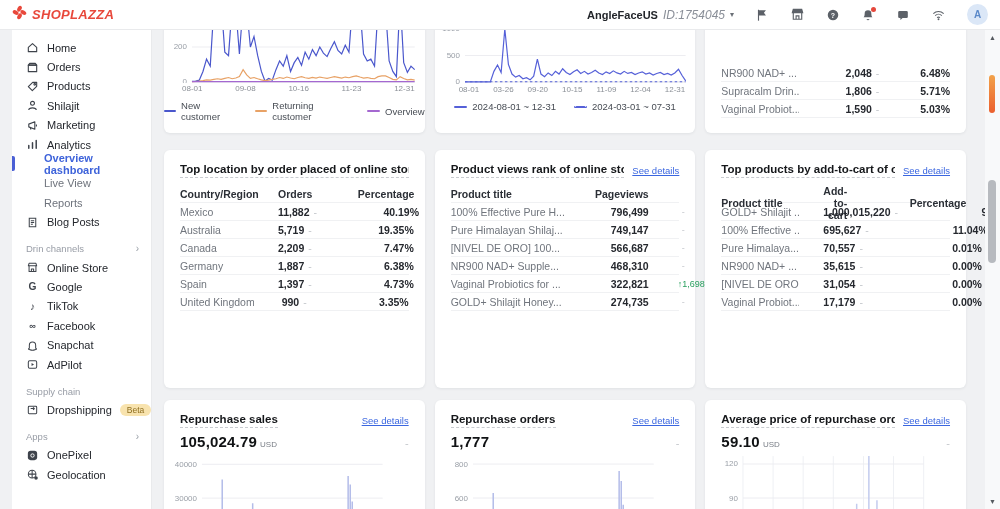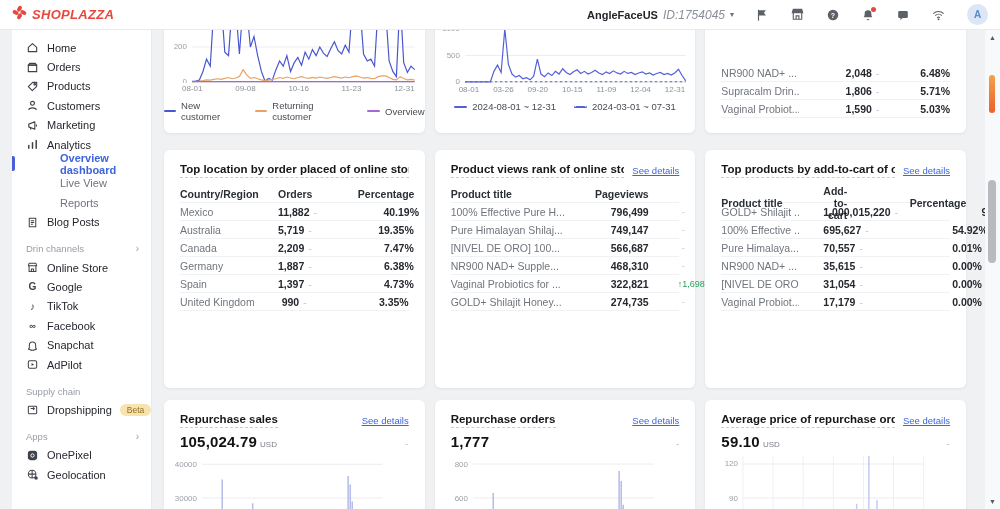--- a/index.html
+++ b/index.html
@@ -22,21 +22,21 @@
   .reddot { position:absolute; top:-1px; right:-1px; width:5px; height:5px; border-radius:50%; background:#e5483c; }
   .avatar { width:21px; height:21px; border-radius:50%; background:#dbe7f7; color:#5b89c9;
     font-size:10px; font-weight:bold; display:flex; align-items:center; justify-content:center; }
 
   
   .sidebar { position:absolute; left:12px; top:30px; bottom:0; width:140px; background:#fff;
     border-right:1px solid #e9eaec; z-index:20; padding-top:8px; overflow:hidden; }
   .s-item { height:19.4px; display:flex; align-items:center; gap:8px; padding-left:14px;
     font-size:11px; color:#24272d; cursor:pointer; position:relative; }
   .s-item .ic { color:#3e434b; width:13px; height:13px; display:flex; }
-  .s-item.sub { padding-left:48px; color:#6e737c; }
+  .s-item.sub { padding-left:32px; color:#6e737c; }
   .s-item.active { color:#3e63da; font-weight:bold; }
   .s-item.active::before { content:""; position:absolute; left:0; top:2px; width:3px; height:15px;
     background:#4a5fd5; border-radius:0 2px 2px 0; }
   .s-head { height:18px; margin-top:8px; display:flex; align-items:center; padding:0 12px 0 14px;
     font-size:9.5px; color:#989da6; }
   .s-head .chev { margin-left:auto; color:#9aa0a8; font-size:10px; cursor:pointer; }
   .badge { margin-left:auto; margin-right:10px; background:#f8e3ae; color:#8f6f21; font-size:8.5px;
     padding:1px 7px; border-radius:8px; }
 
   
@@ -189,21 +189,21 @@
         </span>
       <span>Products</span>
     </div>
     <div class="s-item">
       <span class="ic">
           <svg width="13" height="13" viewBox="0 0 14 14" fill="none" stroke="currentColor" stroke-width="1.2">
             <circle cx="7" cy="4.6" r="2.1"></circle>
             <path d="M2.8 11.8c.5-3 7.9-3 8.4 0"></path>
           </svg>
         </span>
-      <span>Customers</span>
+      <span>Shilajit</span>
     </div>
     <div class="s-item">
       <span class="ic">
           <svg width="13" height="13" viewBox="0 0 14 14" fill="none" stroke="currentColor" stroke-width="1.2" stroke-linejoin="round">
             <path d="M9.5 3 3 5.5v3L9.5 11V3z"></path>
             <path d="M11.2 5.8v2.4M4.6 8.9l.7 2.4"></path>
           </svg>
         </span>
       <span>Marketing</span>
     </div>
@@ -564,21 +564,21 @@
                 <span class="tsuf">-</span>
               </span>
               <span class="tpct">99.90%</span>
             </div>
           <div class="trow g3c">
               <span class="tname">100% Effective ...</span>
               <span class="tval">
                 <span>695,627</span>
                 <span class="tsuf">-</span>
               </span>
-              <span class="tpct">54.92%</span>
+              <span class="tpct">11.04%</span>
             </div>
           <div class="trow g3c">
               <span class="tname">Pure Himalaya...</span>
               <span class="tval">
                 <span>70,557</span>
                 <span class="tsuf">-</span>
               </span>
               <span class="tpct">0.01%</span>
             </div>
           <div class="trow g3c">

